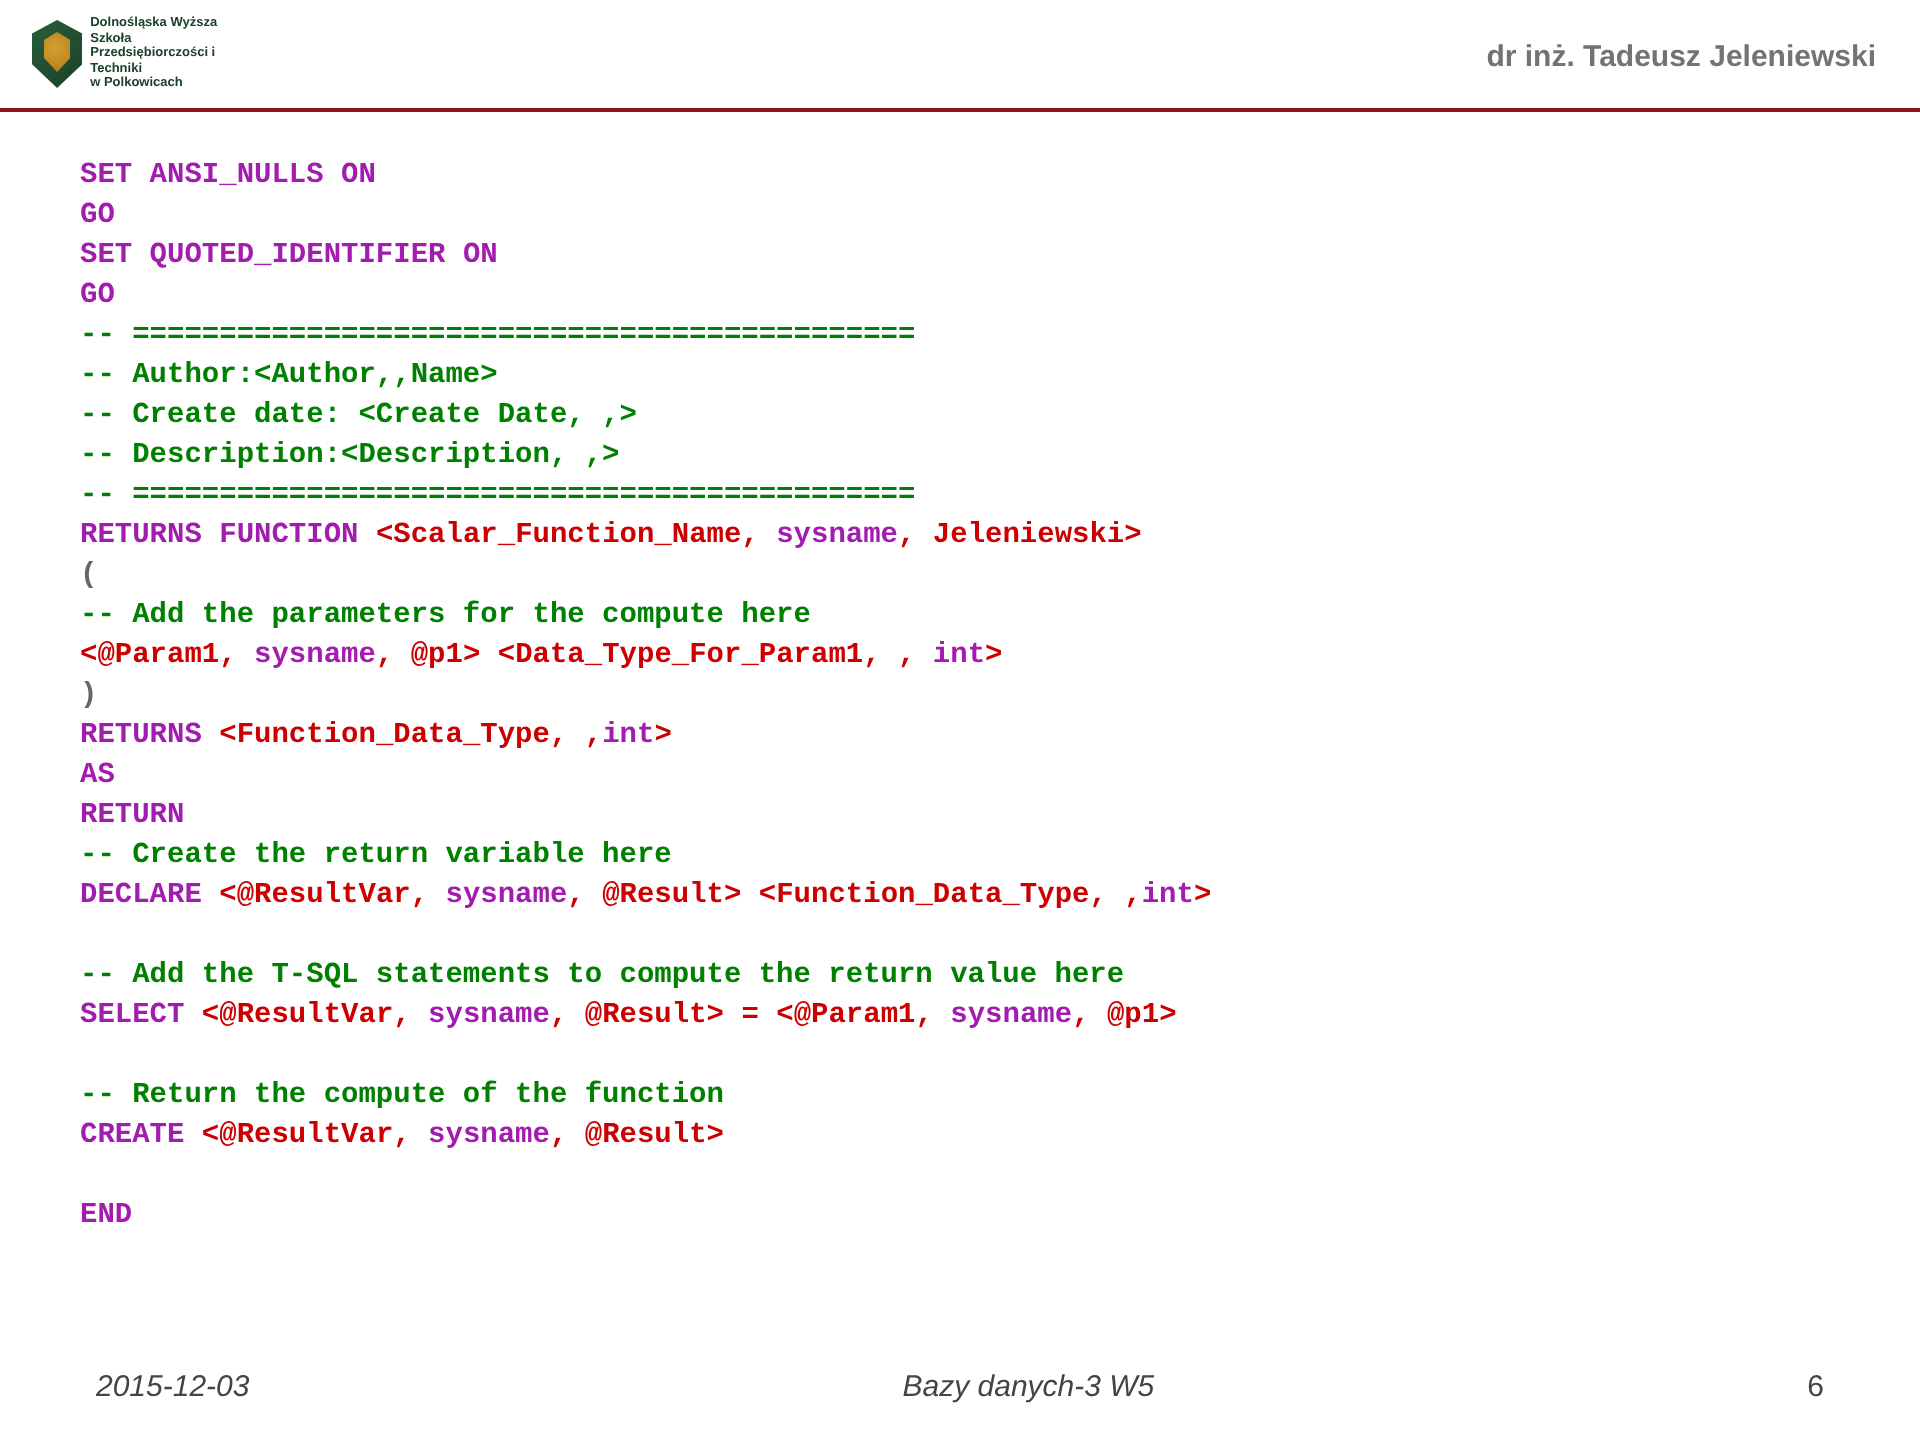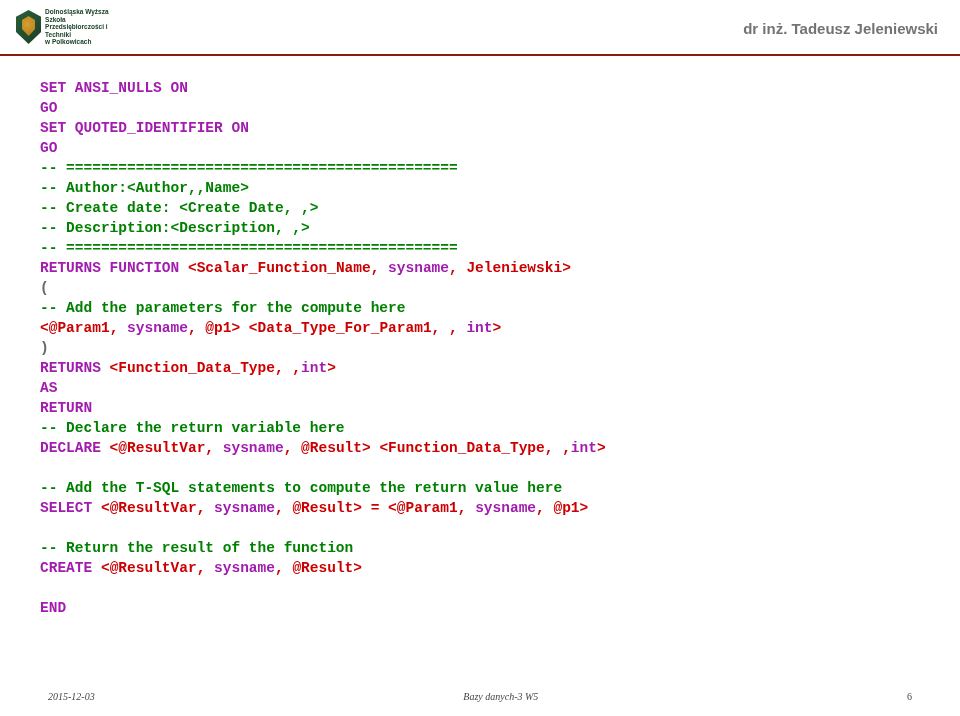--- a/index.html
+++ b/index.html
@@ -86,22 +86,22 @@
     .c-red { color: #cc0000; }
     .c-black { color: #a21caf; }
     .c-gray { color: #666; }
     .footer {
       position: absolute;
       bottom: 14px;
       left: 0; right: 0;
       display: flex;
       justify-content: space-between;
       padding: 0 48px 0 48px;
-      font-family: Liberation Serif, serif;
-      font-size: 10px;
+      font-family: Liberation Sans, sans-serif;
+      font-size: 15px;
       color: #444;
       font-style: italic;
     }
     .footer .center { font-style: italic; }
     .footer .right { font-style: normal; }
   </style>
 </head>
 <body>
 
 <div class="header">
@@ -124,27 +124,27 @@
 <span class="c-green">-- Description:&lt;Description, ,&gt;</span>
 <span class="c-green">-- =============================================</span>
 <span class="c-blue">RETURNS</span><span class="c-blue"> FUNCTION</span><span class="c-red"> &lt;</span><span class="c-red">Scalar_Function_Name</span><span class="c-red">, </span><span class="c-blue">sysname</span><span class="c-red">, </span><span class="c-red">Jeleniewski</span><span class="c-red">&gt;</span>
 <span class="c-gray">(</span>
 <span class="c-green">-- Add the parameters for the compute here</span>
 <span class="c-red">&lt;</span><span class="c-red">@Param1</span><span class="c-red">, </span><span class="c-blue">sysname</span><span class="c-red">, </span><span class="c-red">@p1</span><span class="c-red">&gt; &lt;</span><span class="c-red">Data_Type_For_Param1</span><span class="c-red">, , </span><span class="c-blue">int</span><span class="c-red">&gt;</span>
 <span class="c-gray">)</span>
 <span class="c-blue">RETURNS</span><span class="c-red"> &lt;</span><span class="c-red">Function_Data_Type</span><span class="c-red">, ,</span><span class="c-blue">int</span><span class="c-red">&gt;</span>
 <span class="c-blue">AS</span>
 <span class="c-blue">RETURN</span>
-<span class="c-green">-- Declare the return variable here</span>
+<span class="c-green">-- Create the return variable here</span>
 <span class="c-blue">DECLARE</span><span class="c-red"> &lt;</span><span class="c-red">@ResultVar</span><span class="c-red">, </span><span class="c-blue">sysname</span><span class="c-red">, </span><span class="c-red">@Result</span><span class="c-red">&gt; &lt;</span><span class="c-red">Function_Data_Type</span><span class="c-red">, ,</span><span class="c-blue">int</span><span class="c-red">&gt;</span>
 <span></span>
 <span class="c-green">-- Add the T-SQL statements to compute the return value here</span>
 <span class="c-blue">SELECT</span><span class="c-red"> &lt;</span><span class="c-red">@ResultVar</span><span class="c-red">, </span><span class="c-blue">sysname</span><span class="c-red">, </span><span class="c-red">@Result</span><span class="c-red">&gt; = &lt;</span><span class="c-red">@Param1</span><span class="c-red">, </span><span class="c-blue">sysname</span><span class="c-red">, </span><span class="c-red">@p1</span><span class="c-red">&gt;</span>
 <span></span>
-<span class="c-green">-- Return the result of the function</span>
+<span class="c-green">-- Return the compute of the function</span>
 <span class="c-blue">CREATE</span><span class="c-red"> &lt;</span><span class="c-red">@ResultVar</span><span class="c-red">, </span><span class="c-blue">sysname</span><span class="c-red">, </span><span class="c-red">@Result</span><span class="c-red">&gt;</span>
 <span></span>
 <span class="c-blue">END</span></div>
 </div>
 
 <div class="footer">
   <span>2015-12-03</span>
   <span class="center">Bazy danych-3 W5</span>
   <span class="right">6</span>
 </div>

